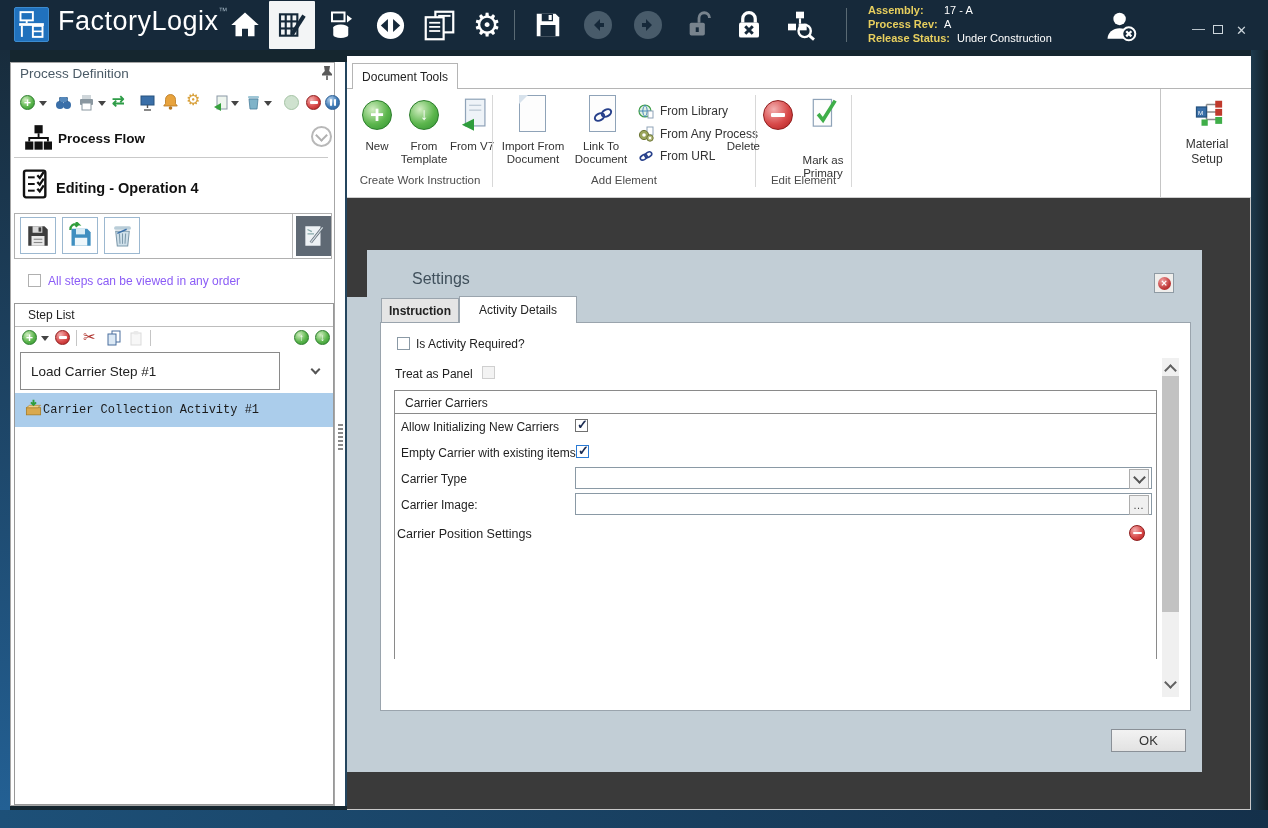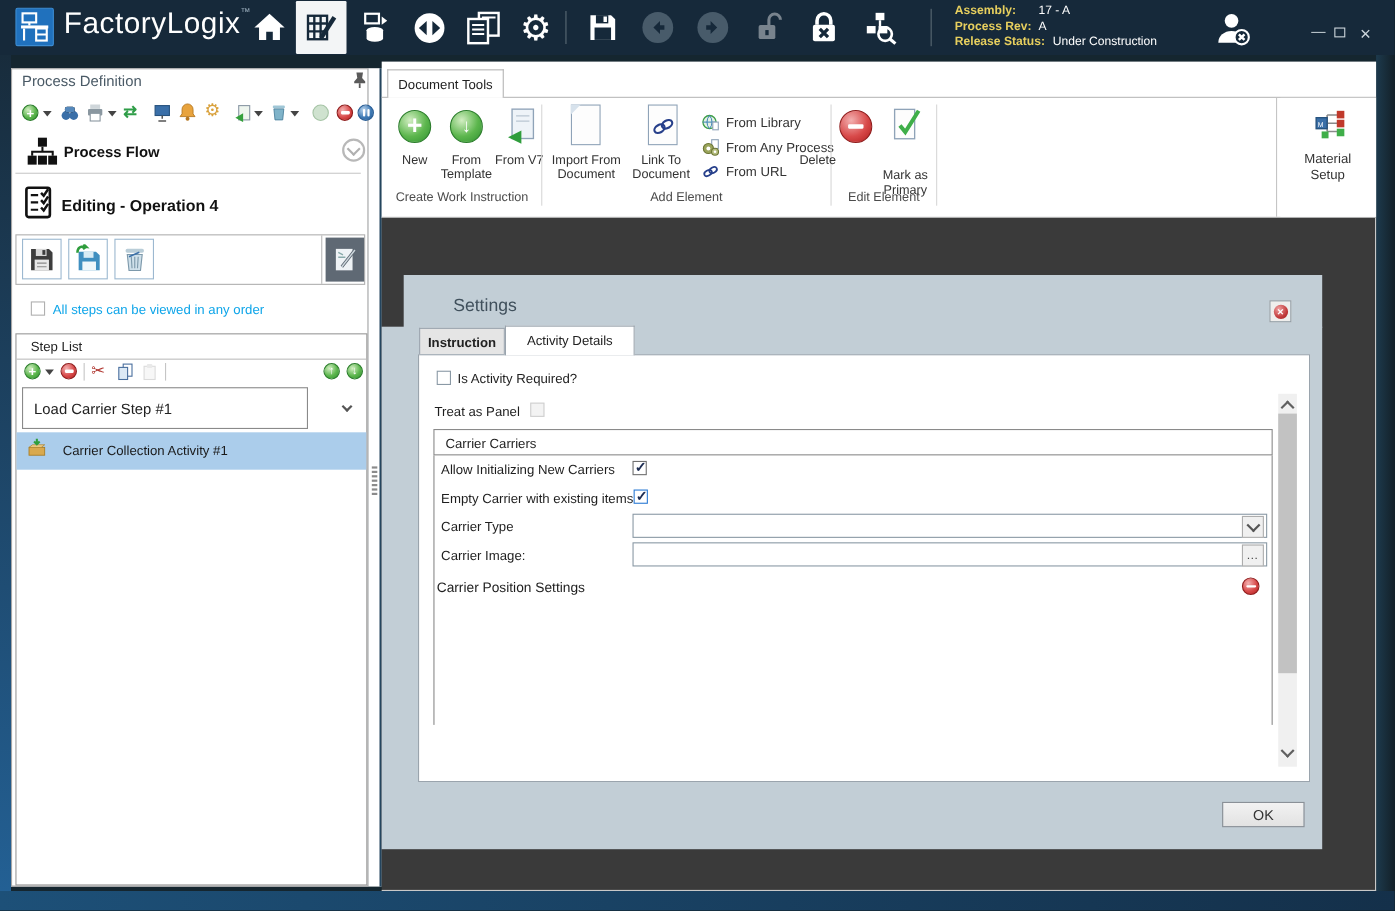--- a/index.html
+++ b/index.html
@@ -328,21 +328,21 @@
   <div class="t" style="left:296px;top:216px;width:35px;height:40px;background:#5f6974;display:flex;align-items:center;justify-content:center;">
     <svg width="26" height="26" viewBox="0 0 24 24">
         <rect x="4" y="3" width="14" height="18" fill="#eef2f5"></rect>
         <path d="M6 6 l4 2 M6 10 h6" stroke="#8aa" stroke-width="1.2"></path>
         <line x1="9" y1="18" x2="20" y2="4" stroke="#5a6570" stroke-width="2.6"></line>
         <line x1="9" y1="18" x2="20" y2="4" stroke="#cfd8de" stroke-width="1.2"></line>
       </svg>
   </div>
 
   <div class="t cb" style="left:28px;top:274px;border-color:#b0b0b0;"></div>
-  <div class="t lbl" style="left:48px;top:274px;color:#0ea5e9;">All steps can be viewed in any order</div>
+  <div class="t lbl" style="left:48px;top:274px;color:#8b5cf6;">All steps can be viewed in any order</div>
 
   <div class="t" style="left:14px;top:303px;width:320px;height:502px;border:1px solid #989898;"></div>
   <div class="t lbl" style="left:28px;top:308px;color:#222;">Step List</div>
   <div class="t sep-h" style="left:15px;top:326px;width:318px;background:#bdbdbd;"></div>
 
   <div class="t circ g-green" style="left:22px;top:330px;width:15px;height:15px;font-size:12px;font-weight:bold;">+</div>
   <div class="t" style="left:41px;top:336px;width:0;height:0;border-left:4px solid transparent;border-right:4px solid transparent;border-top:5px solid #444;"></div>
   <div class="t circ g-red" style="left:55px;top:330px;width:15px;height:15px;">
       <i class="bar-w" style="width:8px;height:2.5px;"></i>
     </div>
@@ -370,21 +370,21 @@
   <div class="t chev" style="left:312px;top:366px;border-color:#555;"></div>
 
   <div class="t" style="left:15px;top:393px;width:318px;height:34px;background:#abcdeb;display:flex;align-items:center;">
     <span style="margin-left:9px;">
       <svg width="19" height="19" viewBox="0 0 24 24">
           <rect x="3" y="11" width="18" height="9" fill="#d9a94e" stroke="#a87c22"></rect>
           <path d="M3 11 L7 8 h14 l-4 3 Z" fill="#efcf8a" stroke="#a87c22" stroke-width=".8"></path>
           <path d="M12 1 v6 M8.8 4.2 L12 7.4 15.2 4.2" fill="none" stroke="#2f9d3c" stroke-width="2.4"></path>
         </svg>
     </span>
-    <span class="lbl" style="margin-left:14px;color:#1a1a1a;">Carrier Collection Activity #1</span>
+    <span class="lbl" style="color:#1a1a1a;font-family:Liberation Mono, monospace;">Carrier Collection Activity #1</span>
   </div>
 
   <div class="t" style="left:347px;top:56px;width:904px;height:33px;background:#fff;border-bottom:1px solid #b5b5b5;"></div>
   <div class="t" style="left:352px;top:63px;width:106px;height:26px;background:#fff;border:1px solid #b5b5b5;border-bottom:none;z-index:2;display:flex;align-items:center;justify-content:center;font-size:12px;color:#222;">Document Tools</div>
   <div class="t" style="left:347px;top:89px;width:904px;height:109px;background:#fff;border-bottom:1px solid #cfcfcf;"></div>
 
   <div class="t circ g-green" style="left:362px;top:100px;width:30px;height:30px;font-size:24px;font-weight:bold;">+</div>
   <div class="t ribbon-lbl" style="left:347px;top:140px;width:60px;">New</div>
   <div class="t circ g-green" style="left:409px;top:100px;width:30px;height:30px;font-size:17px;font-weight:bold;">↓</div>
   <div class="t ribbon-lbl" style="left:392px;top:140px;width:64px;">From Template</div>

